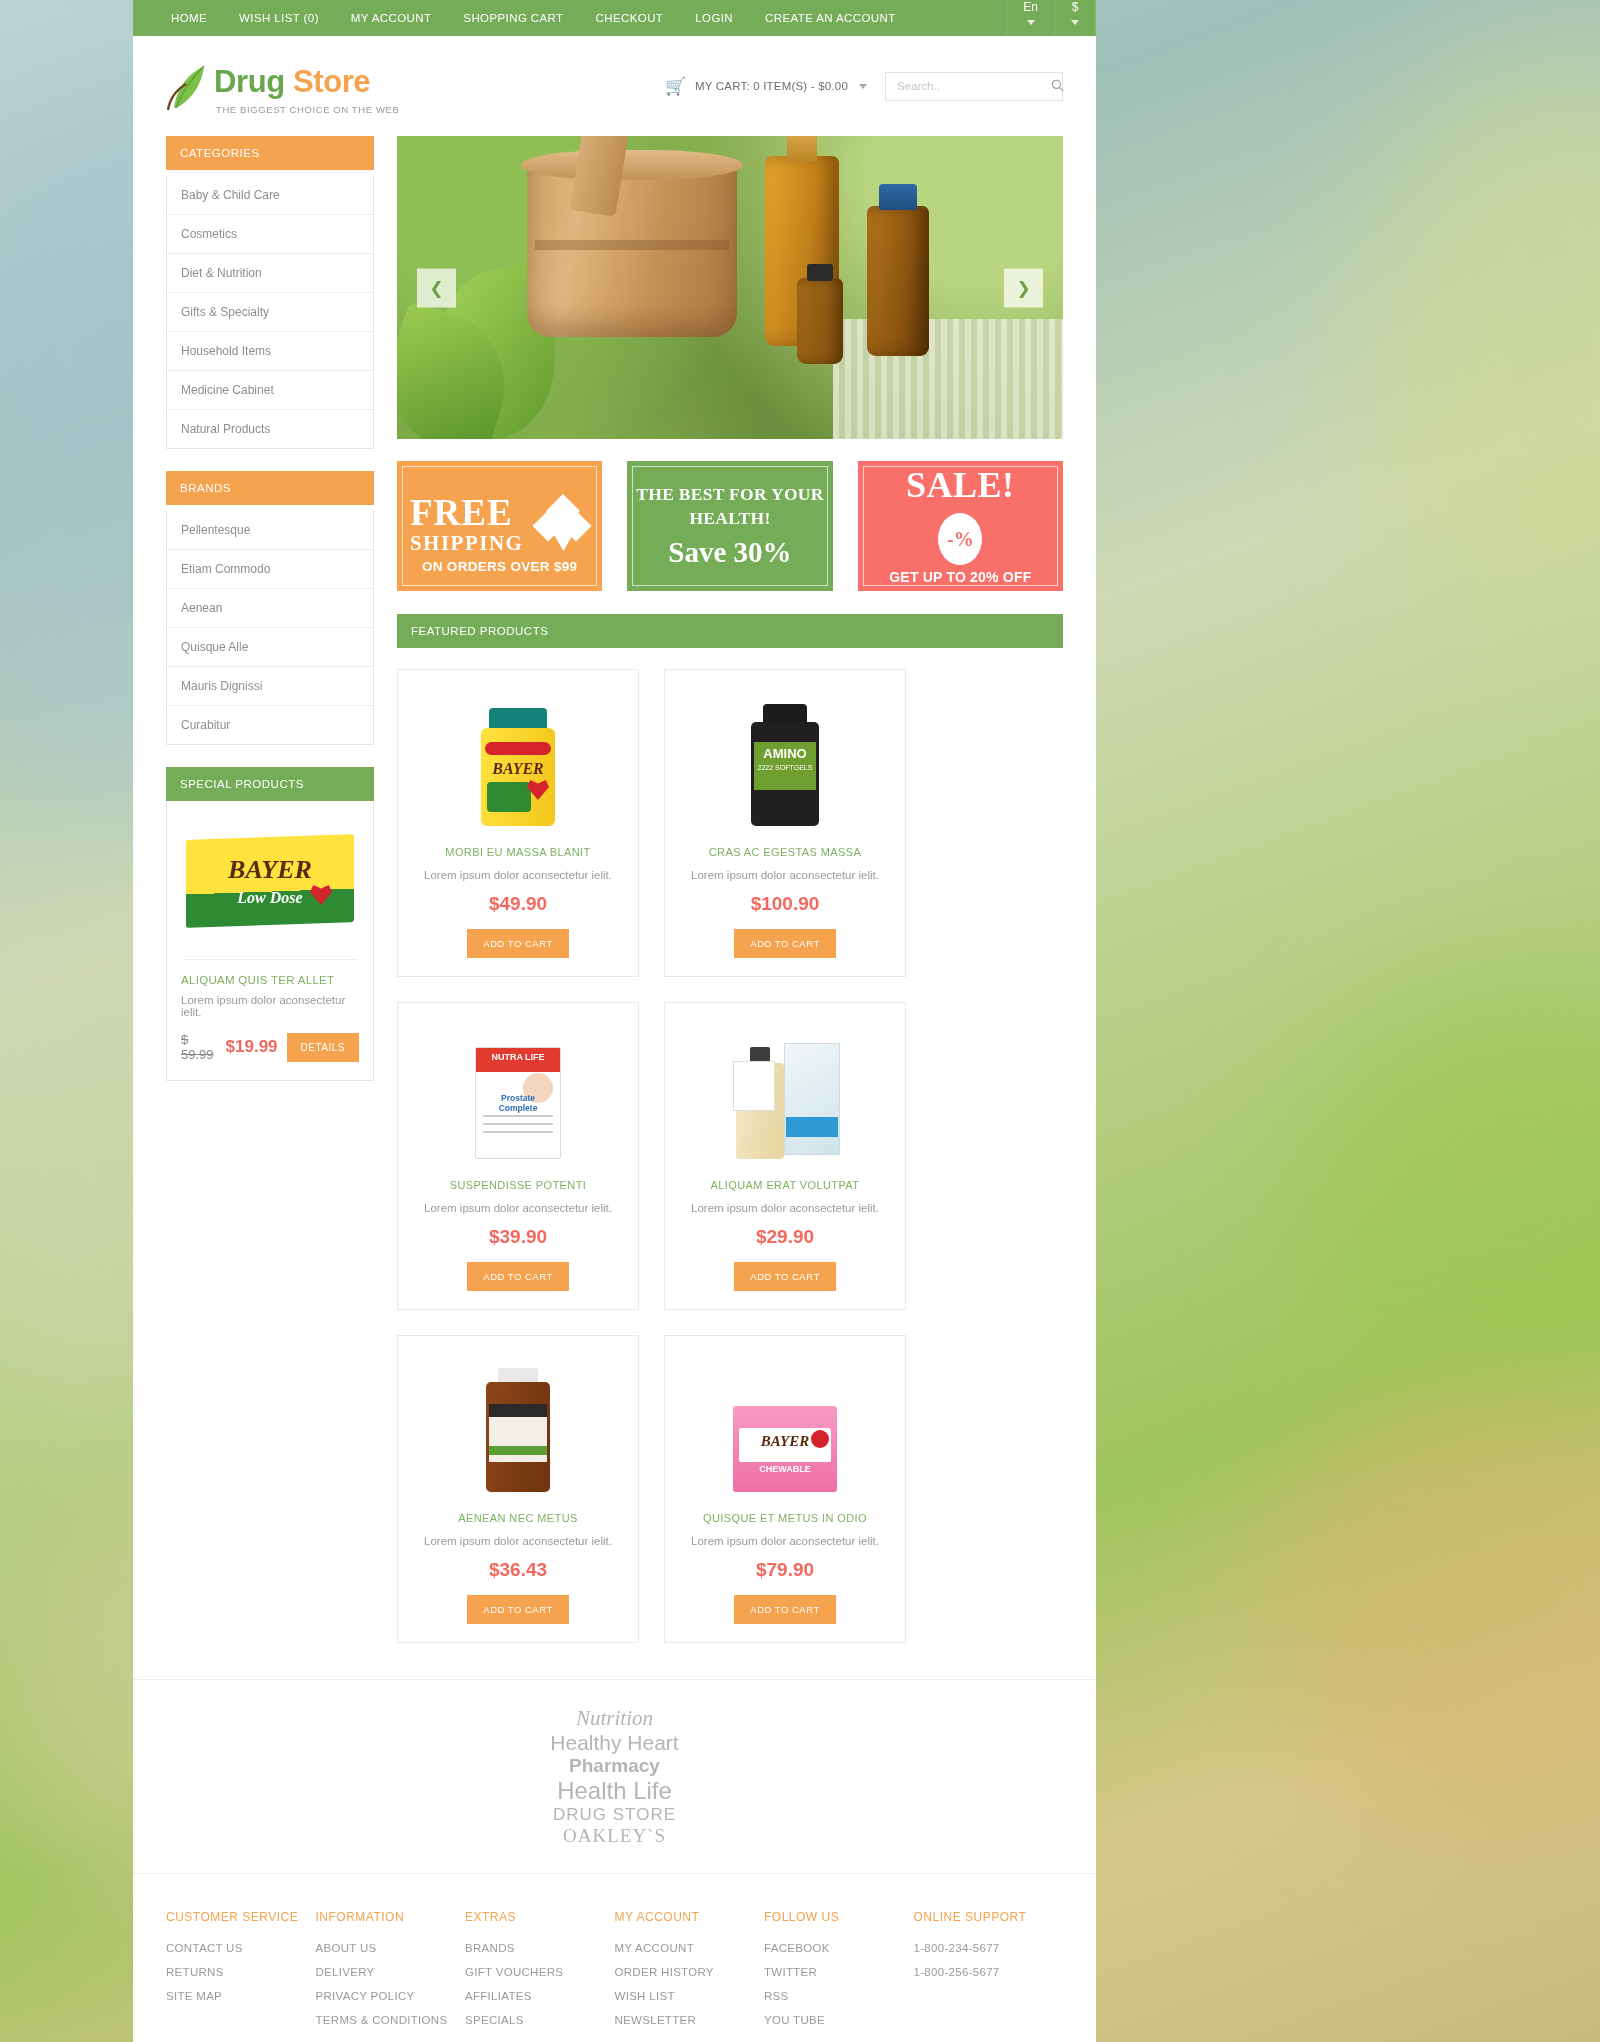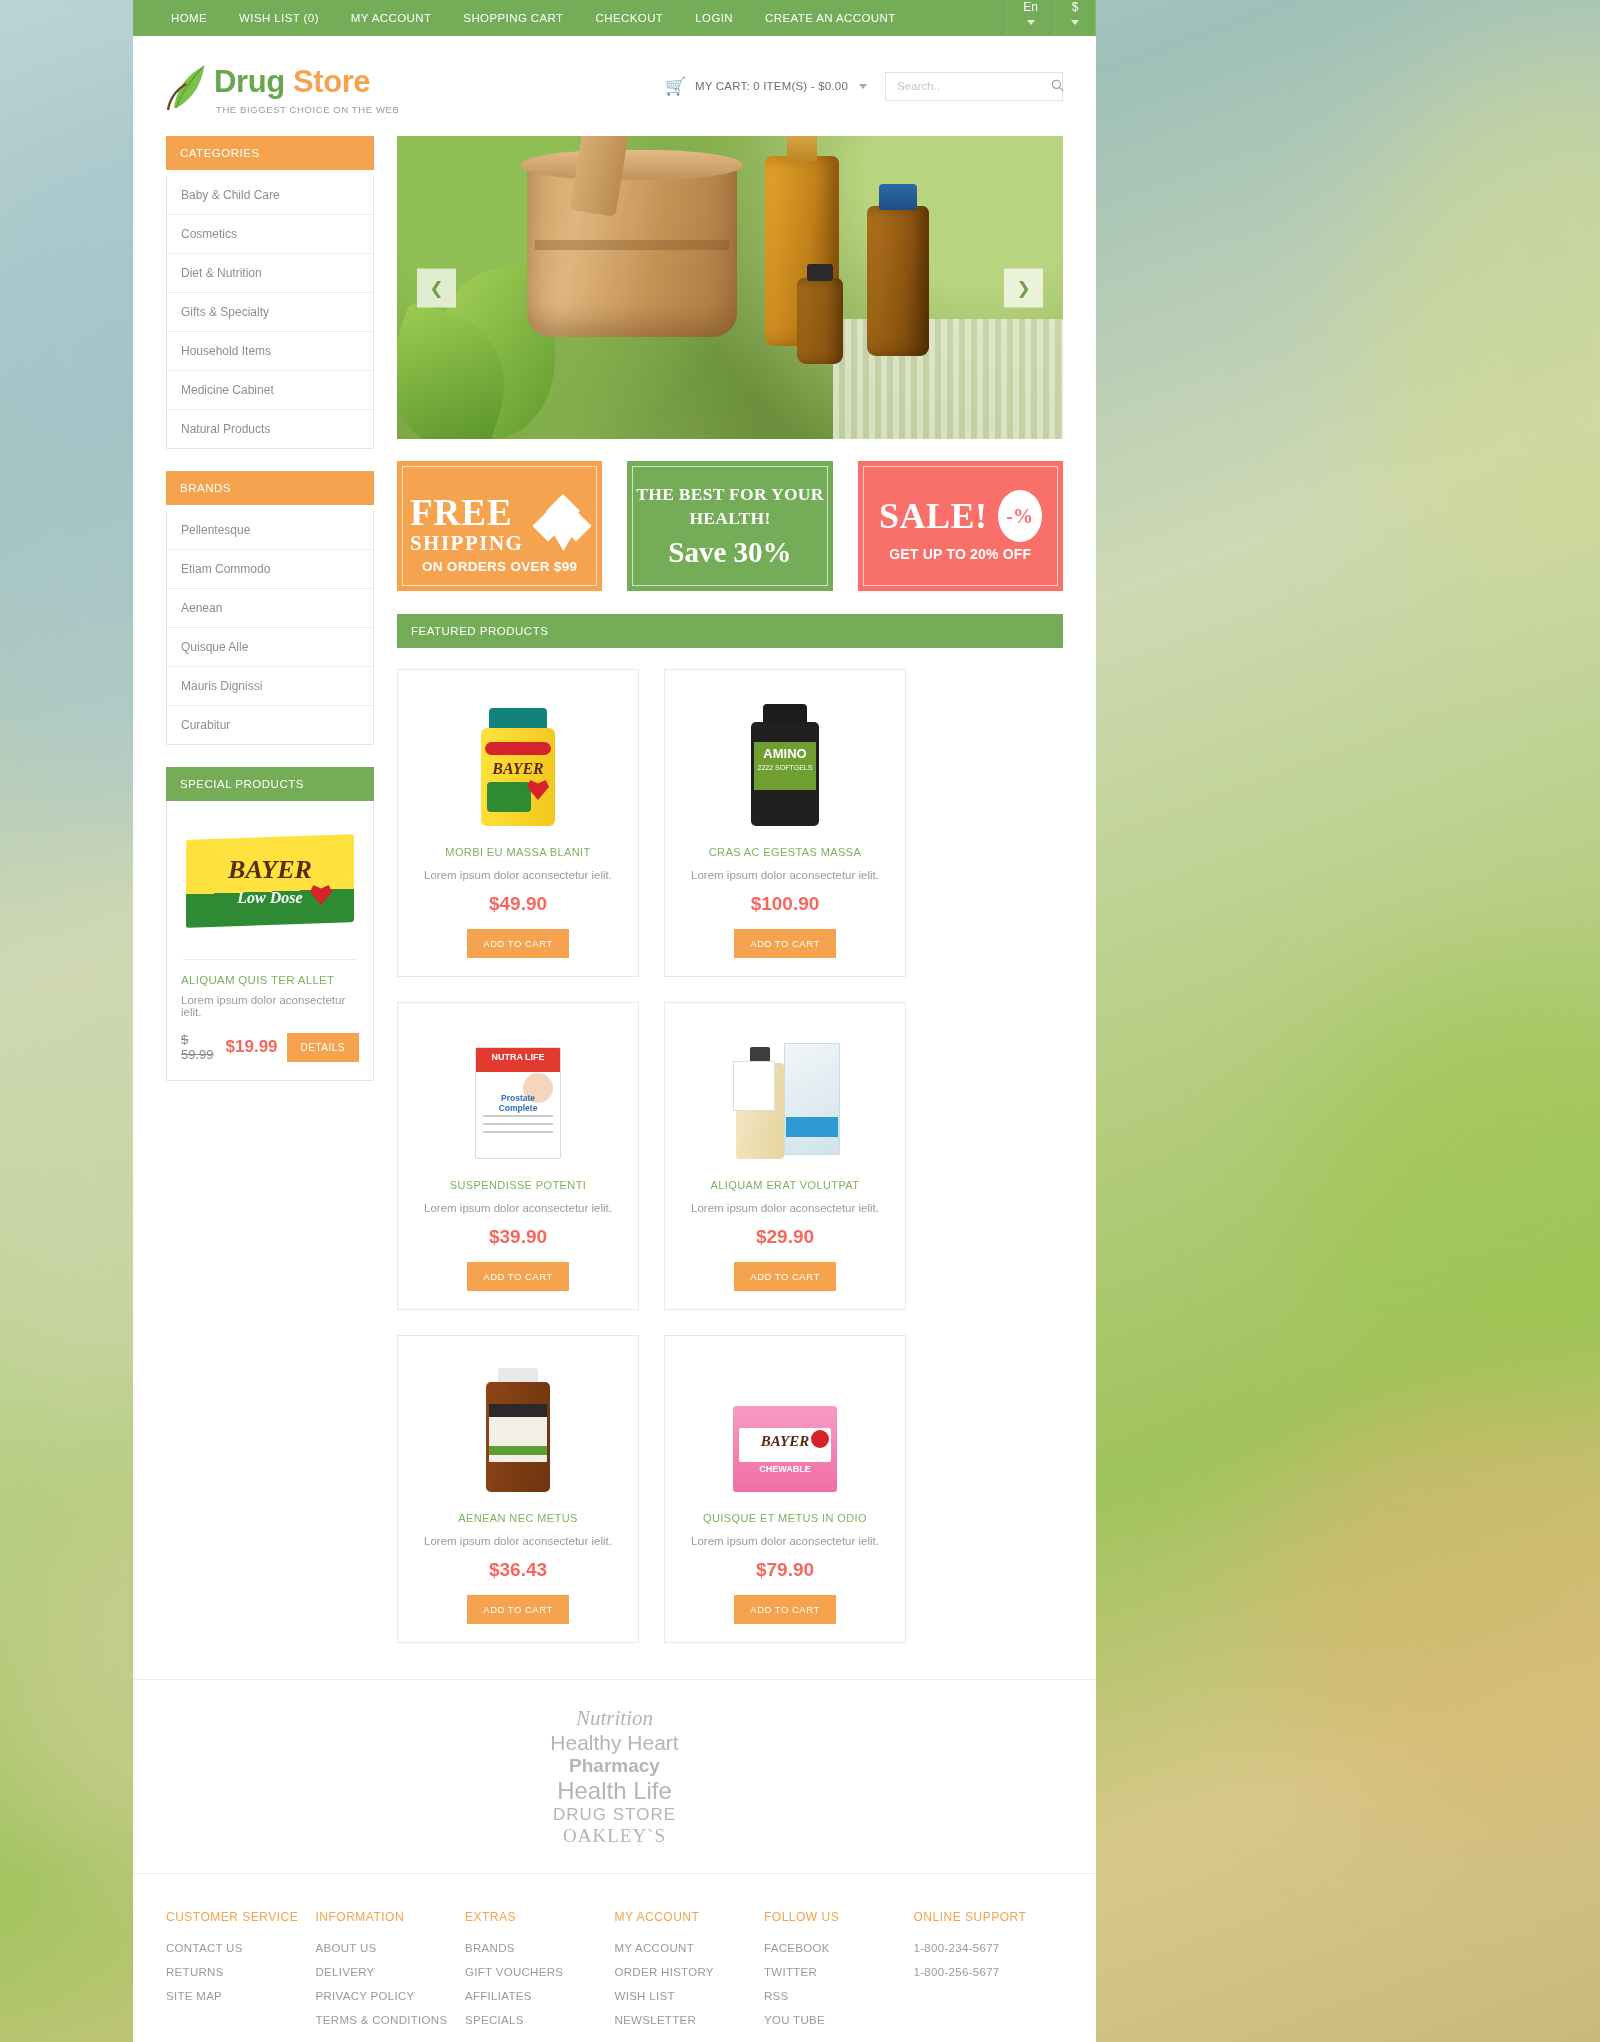--- a/index.html
+++ b/index.html
@@ -228,21 +228,21 @@
   .p1-ship { font-family:"Liberation Serif",serif; font-weight:700; font-size:21px; letter-spacing:1.5px; line-height:1.3;}
   .p1-orders { font-size:13.5px; font-weight:700; letter-spacing:.3px; margin-top:3px; text-align:center;}
   .boxico { width:52px; height:54px; position:relative; }
   .boxico i { position:absolute; background:#fff; display:block; }
   .bx-a { width:24px;height:24px; left:14px; top:0; transform:rotate(45deg); }
   .bx-b { width:22px;height:22px; left:0px; top:16px; transform:rotate(45deg); }
   .bx-c { width:22px;height:22px; left:28px; top:16px; transform:rotate(45deg); }
   .bx-d { width:30px;height:26px; left:11px; top:26px; clip-path: polygon(0 0,100% 0,50% 100%); }
   .p2-top { font-family:"Liberation Serif",serif; font-weight:700; font-size:17.5px; line-height:1.35; letter-spacing:.3px; }
   .p2-save { font-family:"Liberation Serif",serif; font-weight:700; font-size:29px; margin-top:6px; }
-  .p3row { display:flex; align-items:center; gap:10px; }
+  .p3row { display:flex; align-items:center; gap:10px;flex-direction:column; }
   .p3-sale { font-family:"Liberation Serif",serif; font-weight:700; font-size:36px; line-height:1; letter-spacing:.5px; }
   .p3-badge { width:44px;height:52px; border-radius:50%; background:#fff; color:#f9706b;
       display:flex;align-items:center;justify-content:center; font-weight:700; font-size:20px;
       font-family:"Liberation Serif",serif; }
   .p3-get { font-size:14px; font-weight:700; margin-top:4px; letter-spacing:.2px; }
 
   
   .sec-head {
     margin-top: 23px; height:34px; background:#74ac58; color:#fff;
     display:flex; align-items:center; padding-left:14px;

